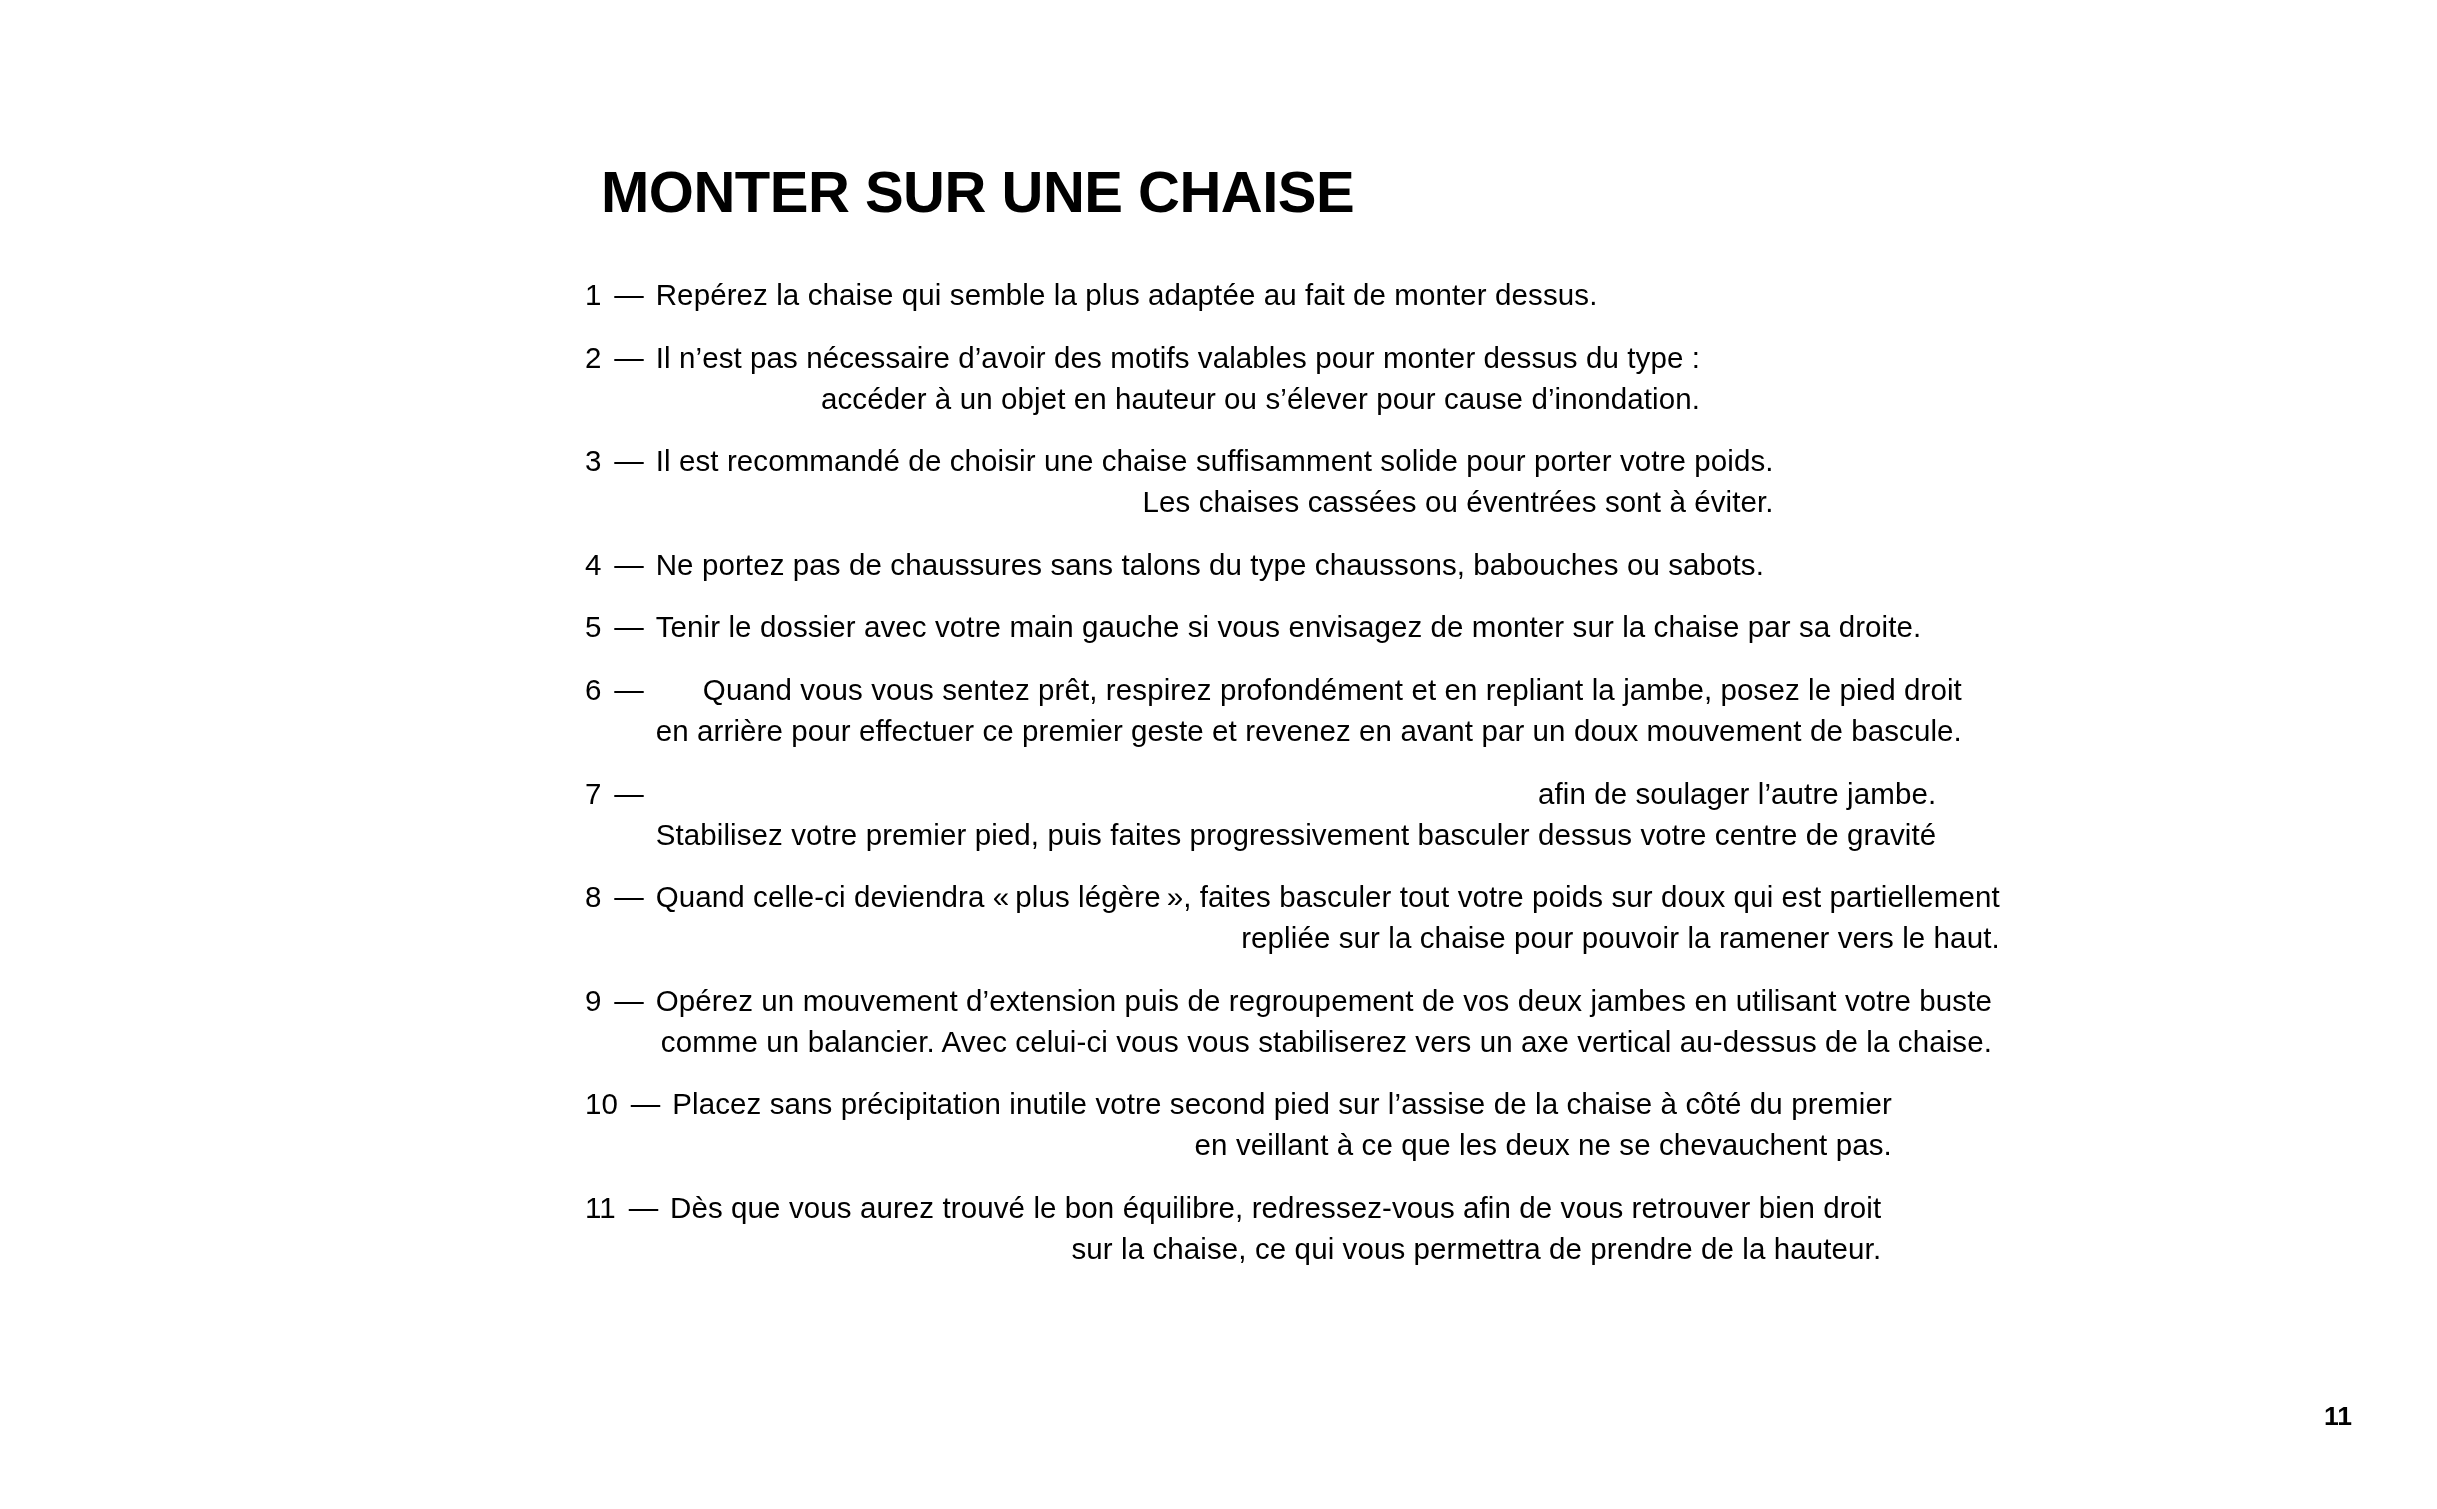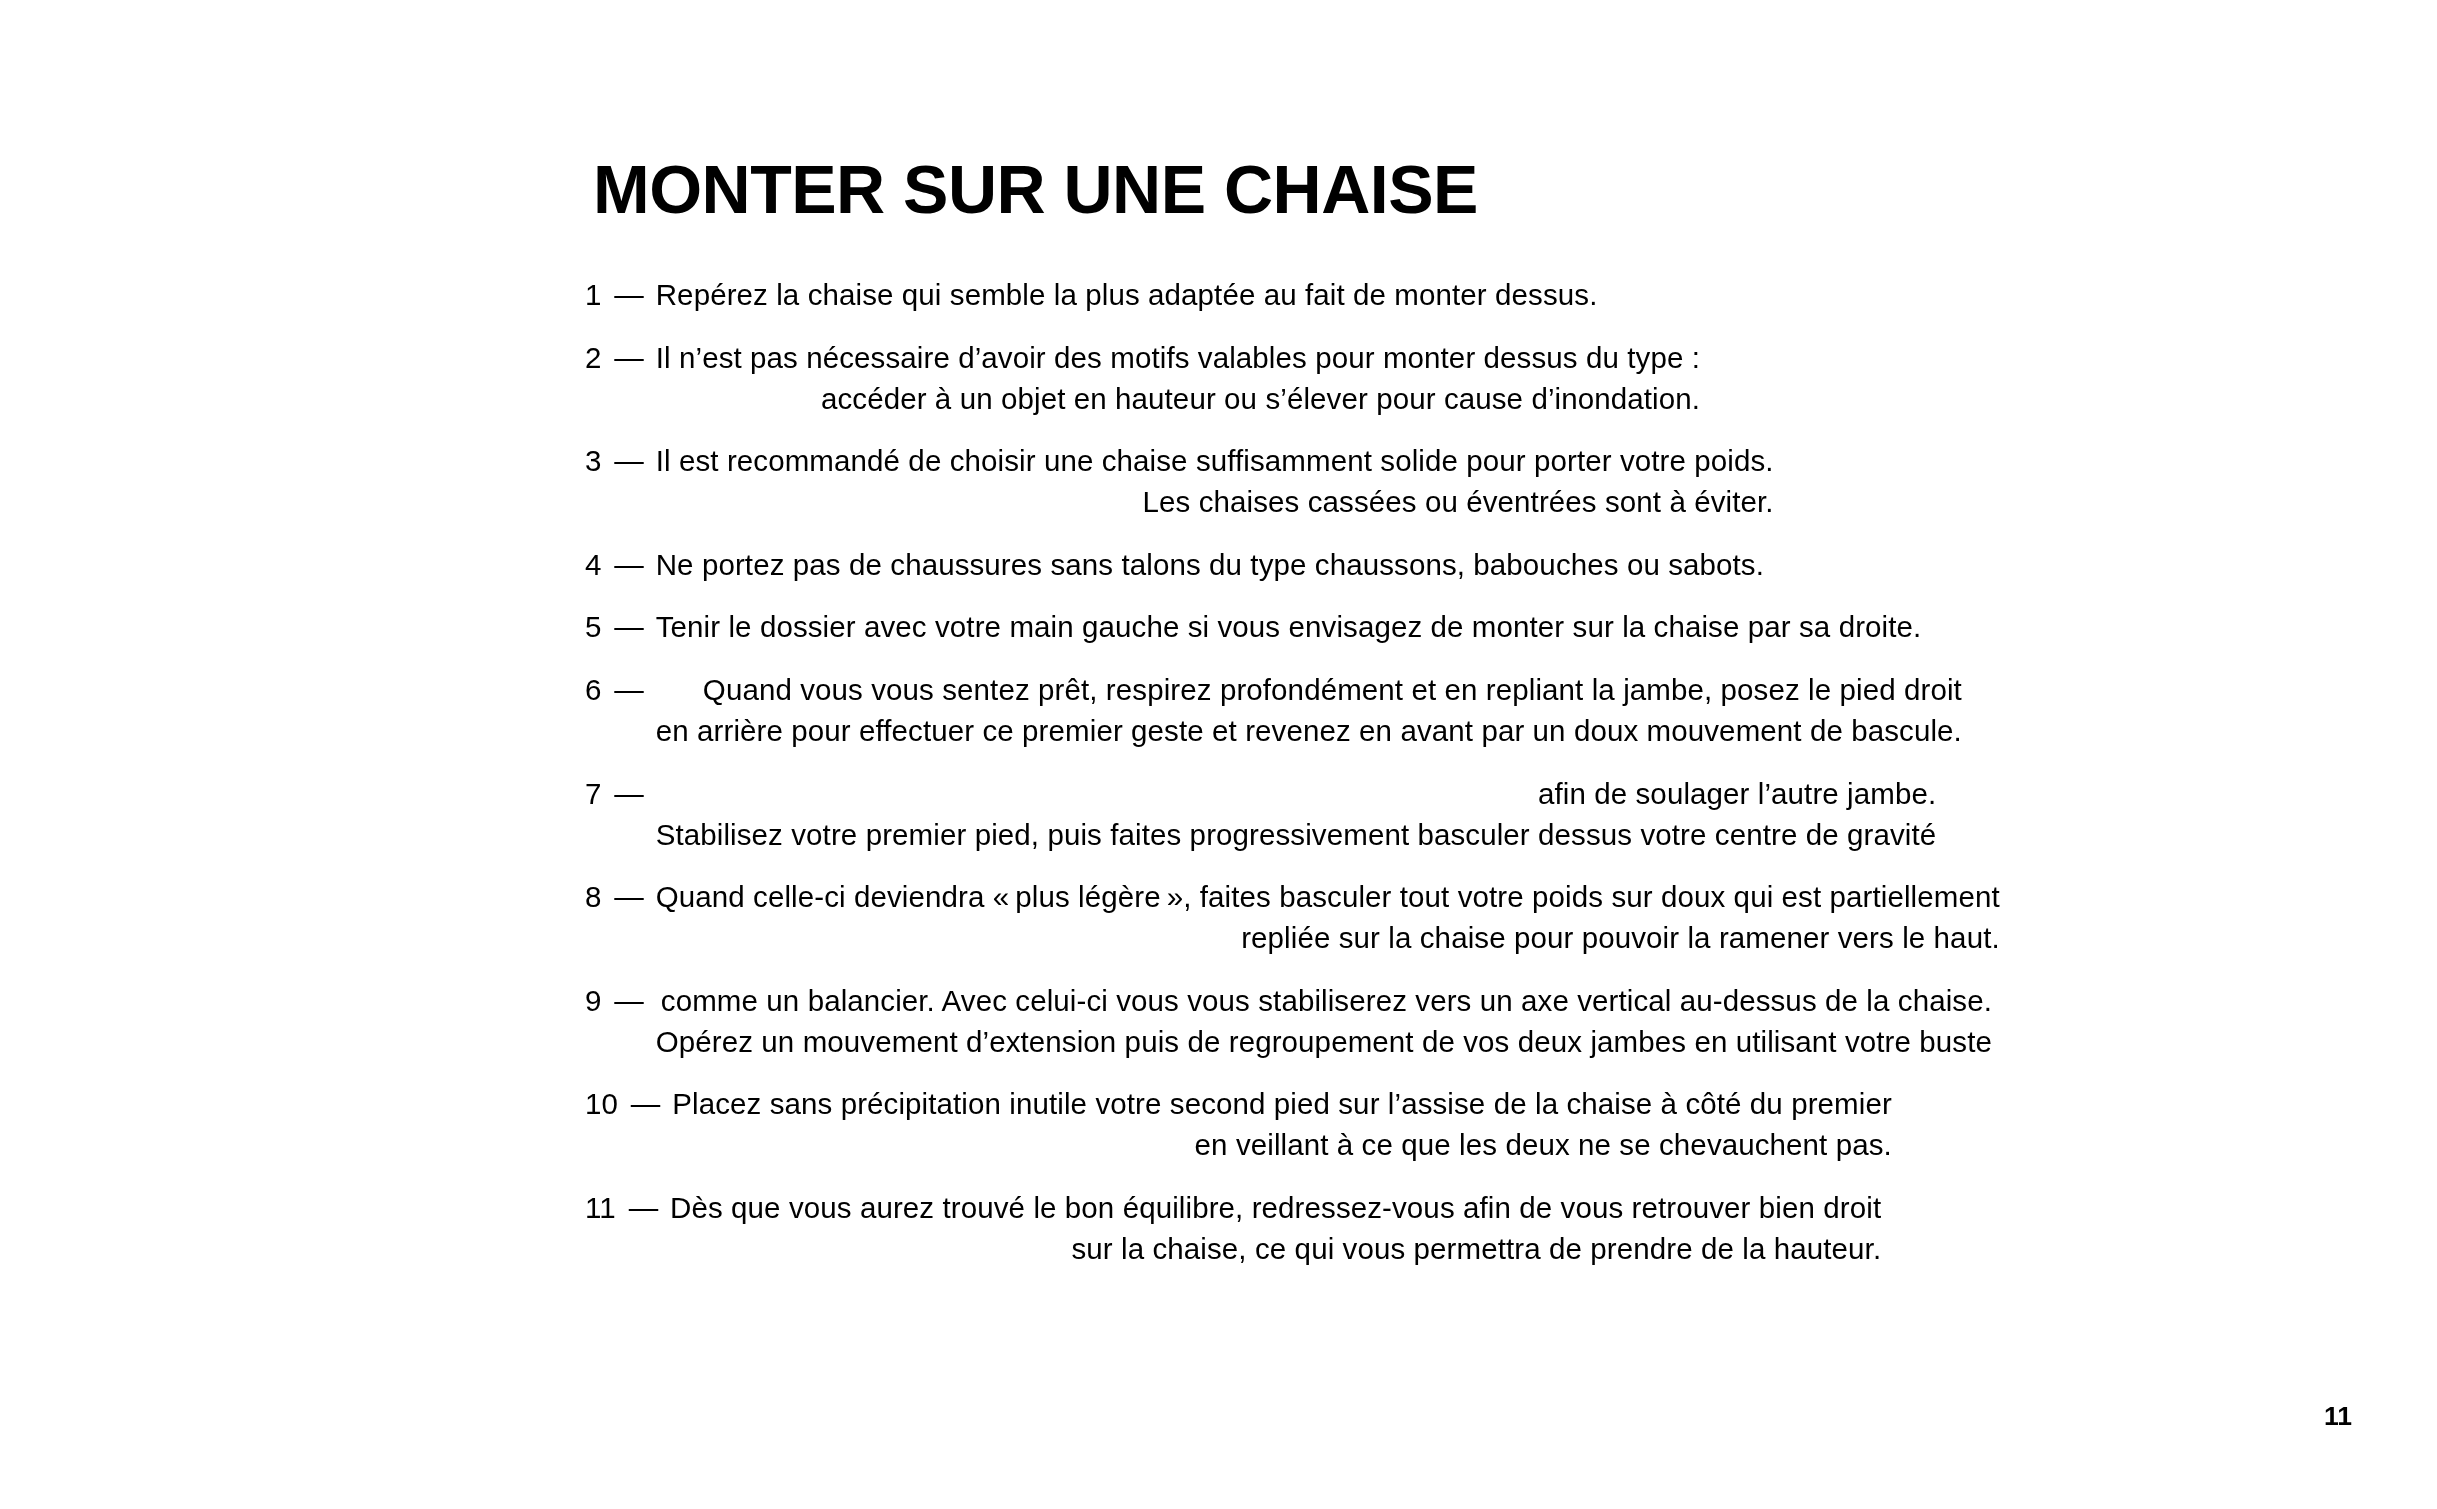--- a/index.html
+++ b/index.html
@@ -13,22 +13,22 @@
     height: 1509px;
     background: #ffffff;
     color: #000000;
     font-family: "Liberation Sans", sans-serif;
     overflow: hidden;
   }
   .title {
     position: absolute;
     left: 585px;
     top: 147px;
-    margin: 8px;
-    font-size: 68px;
+    margin: 16px;
+    font-size: 58px;
     line-height: 1;
     font-weight: 700;
     letter-spacing: -0.5px;
     white-space: nowrap;
   }
   .steps {
     position: absolute;
     left: 585px;
     top: 274px;
     margin: 0;
@@ -130,22 +130,22 @@
         <span class="dash">—</span>
         <span class="lines">
           <div class="line">Quand celle-ci deviendra « plus légère », faites basculer tout votre poids sur doux qui est partiellement</div>
           <div class="line">repliée sur la chaise pour pouvoir la ramener vers le haut.</div>
         </span>
       </li>
       <li class="step">
         <span class="num">9</span>
         <span class="dash">—</span>
         <span class="lines">
+          <div class="line">Opérez un mouvement d’extension puis de regroupement de vos deux jambes en utilisant votre buste</div>
           <div class="line">comme un balancier. Avec celui-ci vous vous stabiliserez vers un axe vertical au-dessus de la chaise.</div>
-          <div class="line">Opérez un mouvement d’extension puis de regroupement de vos deux jambes en utilisant votre buste</div>
         </span>
       </li>
       <li class="step">
         <span class="num">10</span>
         <span class="dash">—</span>
         <span class="lines">
           <div class="line">Placez sans précipitation inutile votre second pied sur l’assise de la chaise à côté du premier</div>
           <div class="line">en veillant à ce que les deux ne se chevauchent pas.</div>
         </span>
       </li>

